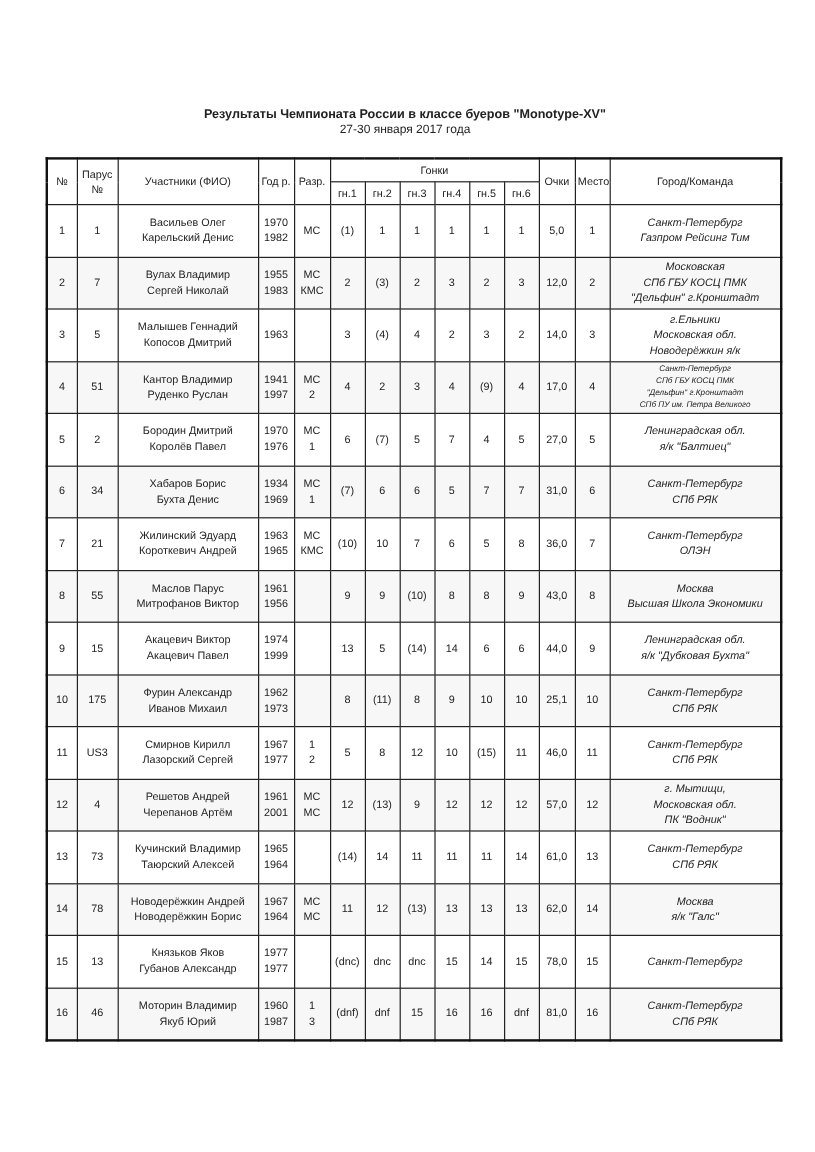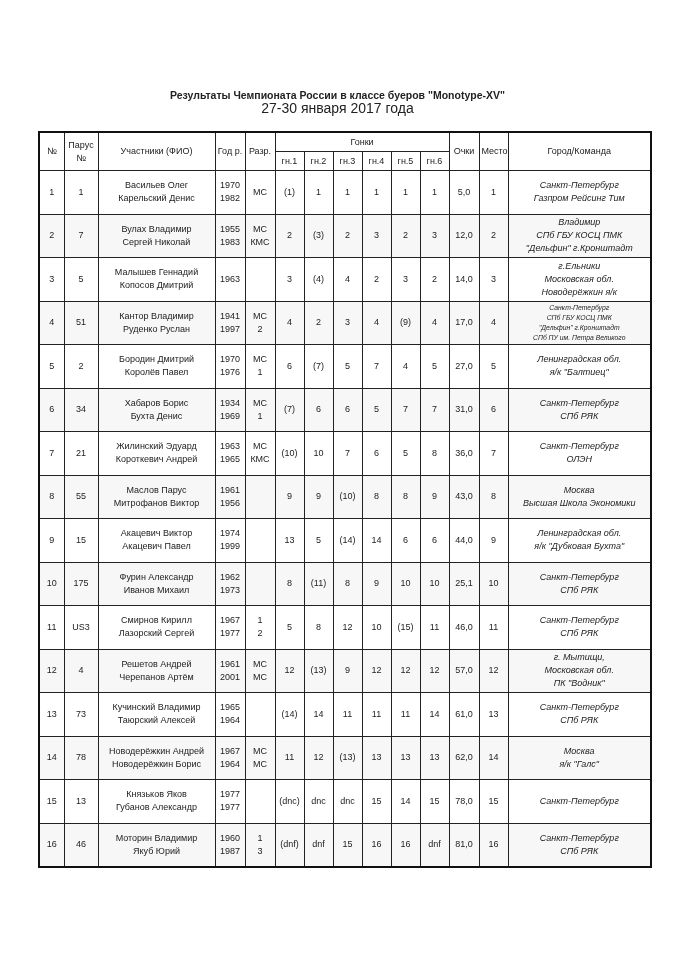--- a/index.html
+++ b/index.html
@@ -1,20 +1,20 @@
 <!DOCTYPE html>
 <html><head>
 <meta charset="utf-8">
 <style>
   html, body { margin: 0; padding: 0; background: #ffffff; }
   body { width: 679px; height: 960px; position: relative; font-family: "Liberation Sans", "DejaVu Sans", sans-serif; color: #222; overflow: hidden; }
   .header { position: absolute; top: 88px; left: 0; width: 665px; text-align: center; }
   .title { font-size: 10.5px; font-weight: bold; line-height: 14px; margin-left: 10px; }
   .subtitle { font-size: 9.5px; line-height: 13px; margin-left: 10px; }
-  .date { font-size: 14px; line-height: 13px; margin-left: 10px; }
+  .date { font-size: 10px; line-height: 13px; margin-left: 10px; }
   table.results { position: absolute; top: 131px; left: 38px; border-collapse: collapse; border: 2px solid #111; table-layout: fixed; width: 612px; }
   table.results th, table.results td { border: 1px solid #222; font-size: 9px; text-align: center; vertical-align: middle; padding: 0 2px; line-height: 13px; font-weight: normal; }
   table.results thead th { background: #fff; }
   tr.hdr1 th { height: 18px; }
   tr.hdr2 th { height: 18px; }
   tbody tr { height: 43.5px; }
   tbody tr:nth-child(odd) td { background: #ffffff; }
   tbody tr:nth-child(even) td { background: #f7f7f7; }
   td.names { text-align: left; padding-left: 3px; }
   td.place { font-weight: bold; }
@@ -113,21 +113,21 @@
         </td>
         <td>2</td>
         <td>(3)</td>
         <td>2</td>
         <td>3</td>
         <td>2</td>
         <td>3</td>
         <td>12,0</td>
         <td class="place">2</td>
         <td class="team">
-          <span class="line">Владимир</span>
+          <span class="line">Московская</span>
           <span class="line">СПб ГБУ КОСЦ ПМК</span>
           <span class="line">"Дельфин" г.Кронштадт</span>
         </td>
       </tr>
       <tr>
         <td>3</td>
         <td>5</td>
         <td class="names">
           <span class="line">Малышев Геннадий</span>
           <span class="line">Копосов Дмитрий</span>

